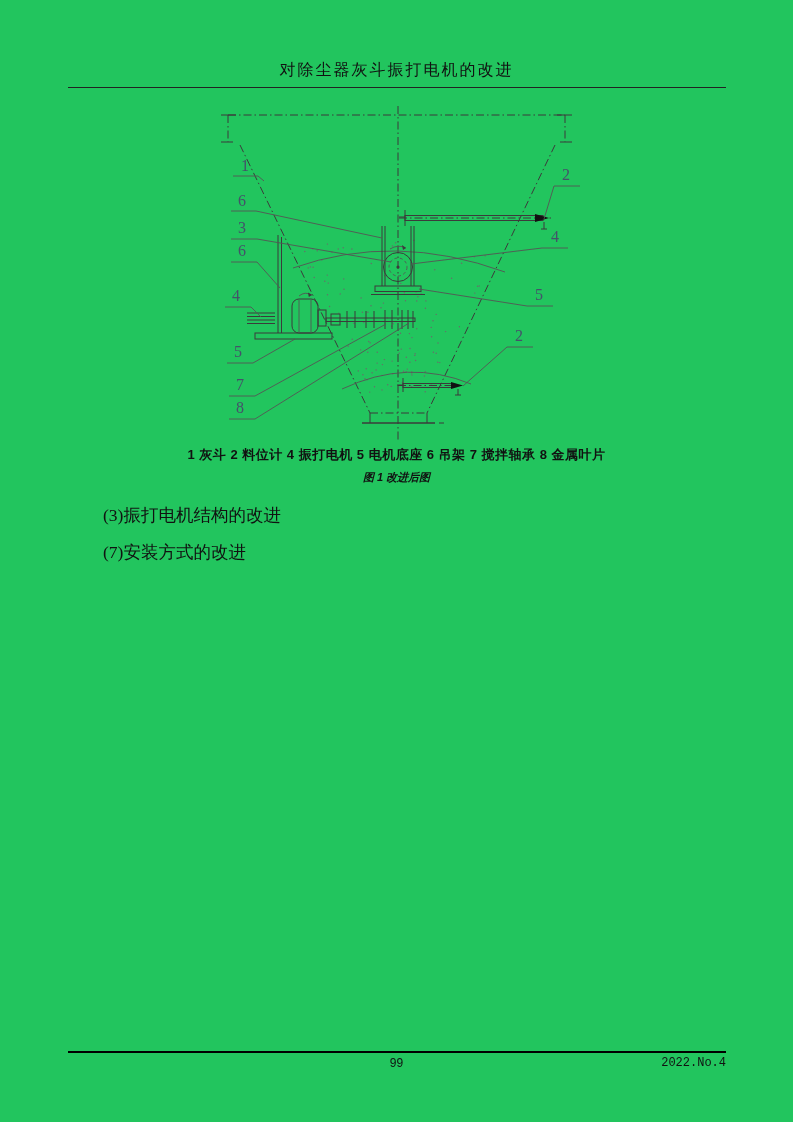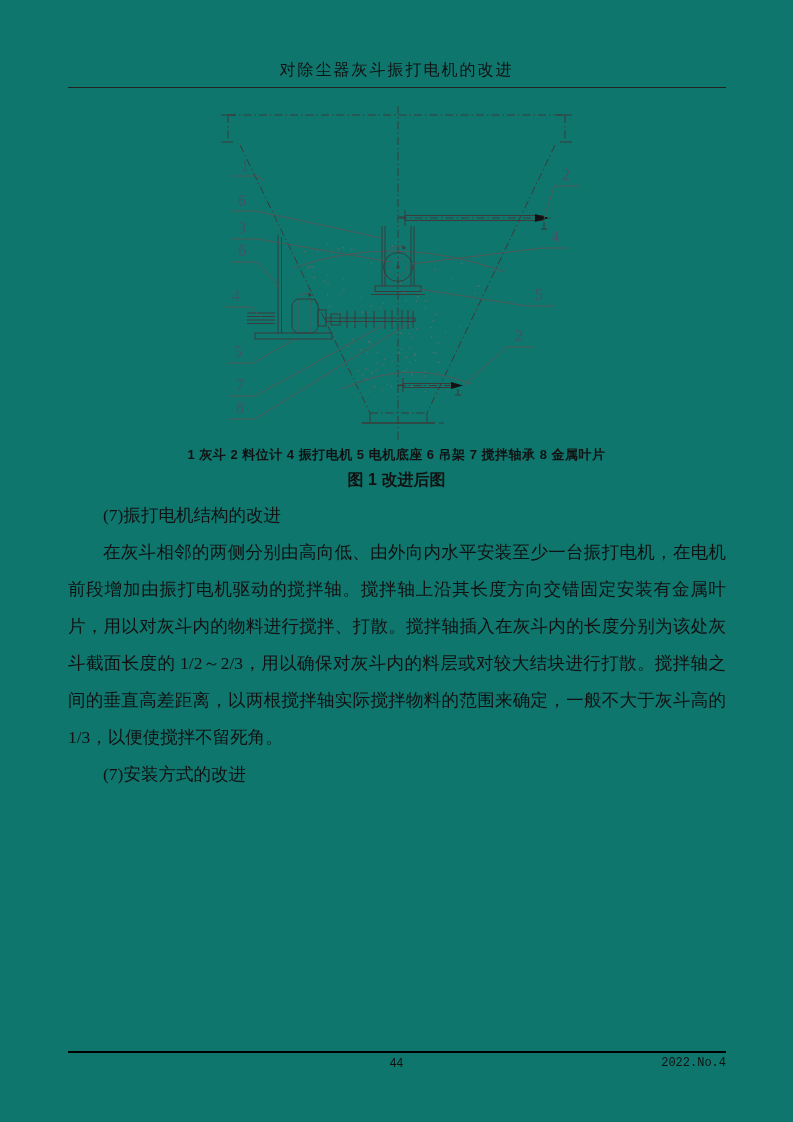--- a/index.html
+++ b/index.html
@@ -1,39 +1,39 @@
 <!DOCTYPE html>
 <html><head>
 <meta charset="utf-8">
 <style>
   * { margin:0; padding:0; box-sizing:border-box; }
   html,body { background:#fff; }
   .page {
-    position:relative; width:793px; height:1122px; background:#0f766e;
+    position:relative; width:793px; height:1122px; background:#22c55e;
     font-family:"Liberation Serif","DejaVu Serif",serif; color:#1a1a1a;
     overflow:hidden; margin:0 auto;
   }
   .header-title {
     position:absolute; top:60px; left:0; width:100%;
     text-align:center; font-size:16px; letter-spacing:2px; color:#111;
   }
   .header-rule {
     position:absolute; top:87px; left:68px; width:658px; height:0;
     border-top:1.8px solid #222;
   }
   .figure-wrap { position:absolute; left:195px; top:98px; width:420px; height:345px; }
   .fig-caption {
     position:absolute; top:446px; left:0; width:100%; text-align:center;
     font-family:"Liberation Sans","DejaVu Sans",sans-serif;
     font-weight:bold; font-size:13px; color:#111; letter-spacing:0.5px;
   }
   .fig-title {
     position:absolute; top:470px; left:0; width:100%; text-align:center;
     font-family:"Liberation Sans","DejaVu Sans",sans-serif;
-    font-weight:bold; font-size:16px; color:#111;
+    font-weight:bold; font-size:11px; color:#111;font-style:italic;
   }
   .content {
     position:absolute; left:68px; top:497px; width:658px;
     font-size:17.5px; line-height:37px; color:#111;
     text-align:justify;
   }
   .content p { text-indent:2em; text-align:justify; }
   .content p.heading { text-align:left; }
   .content sup { font-size:10px; vertical-align:super; line-height:0; }
   .footer-rule {
@@ -296,22 +296,21 @@
         <path class="thin" d="M338,249 H312 L268,288"></path>
         <text class="callout" x="324" y="243" text-anchor="middle">2</text>
       </g>
     </svg>
   </div>
 
   <div class="fig-caption">1 灰斗 2 料位计 4 振打电机 5 电机底座 6 吊架 7 搅拌轴承 8 金属叶片</div>
   <div class="fig-title">图 1 改进后图</div>
 
   <div class="content">
-    <p class="heading">(7)振打电机结构的改进</p>
-    <p>在灰斗相邻的两侧分别由高向低、由外向内水平安装至少一台振打电机，在电机前段增加由振打电机驱动的搅拌轴。搅拌轴上沿其长度方向交错固定安装有金属叶片，用以对灰斗内的物料进行搅拌、打散。搅拌轴插入在灰斗内的长度分别为该处灰斗截面长度的 1/2～2/3，用以确保对灰斗内的料层或对较大结块进行打散。搅拌轴之间的垂直高差距离，以两根搅拌轴实际搅拌物料的范围来确定，一般不大于灰斗高的 1/3，以便使搅拌不留死角。</p>
+    <p class="heading">(3)振打电机结构的改进</p>
     <p class="heading">(7)安装方式的改进</p>
   </div>
 
   <div class="footer-rule"></div>
-  <div class="footer-page-num">44</div>
+  <div class="footer-page-num">99</div>
   <div class="footer-issue">2022.No.4</div>
 
 </div>
 
 </body></html>

